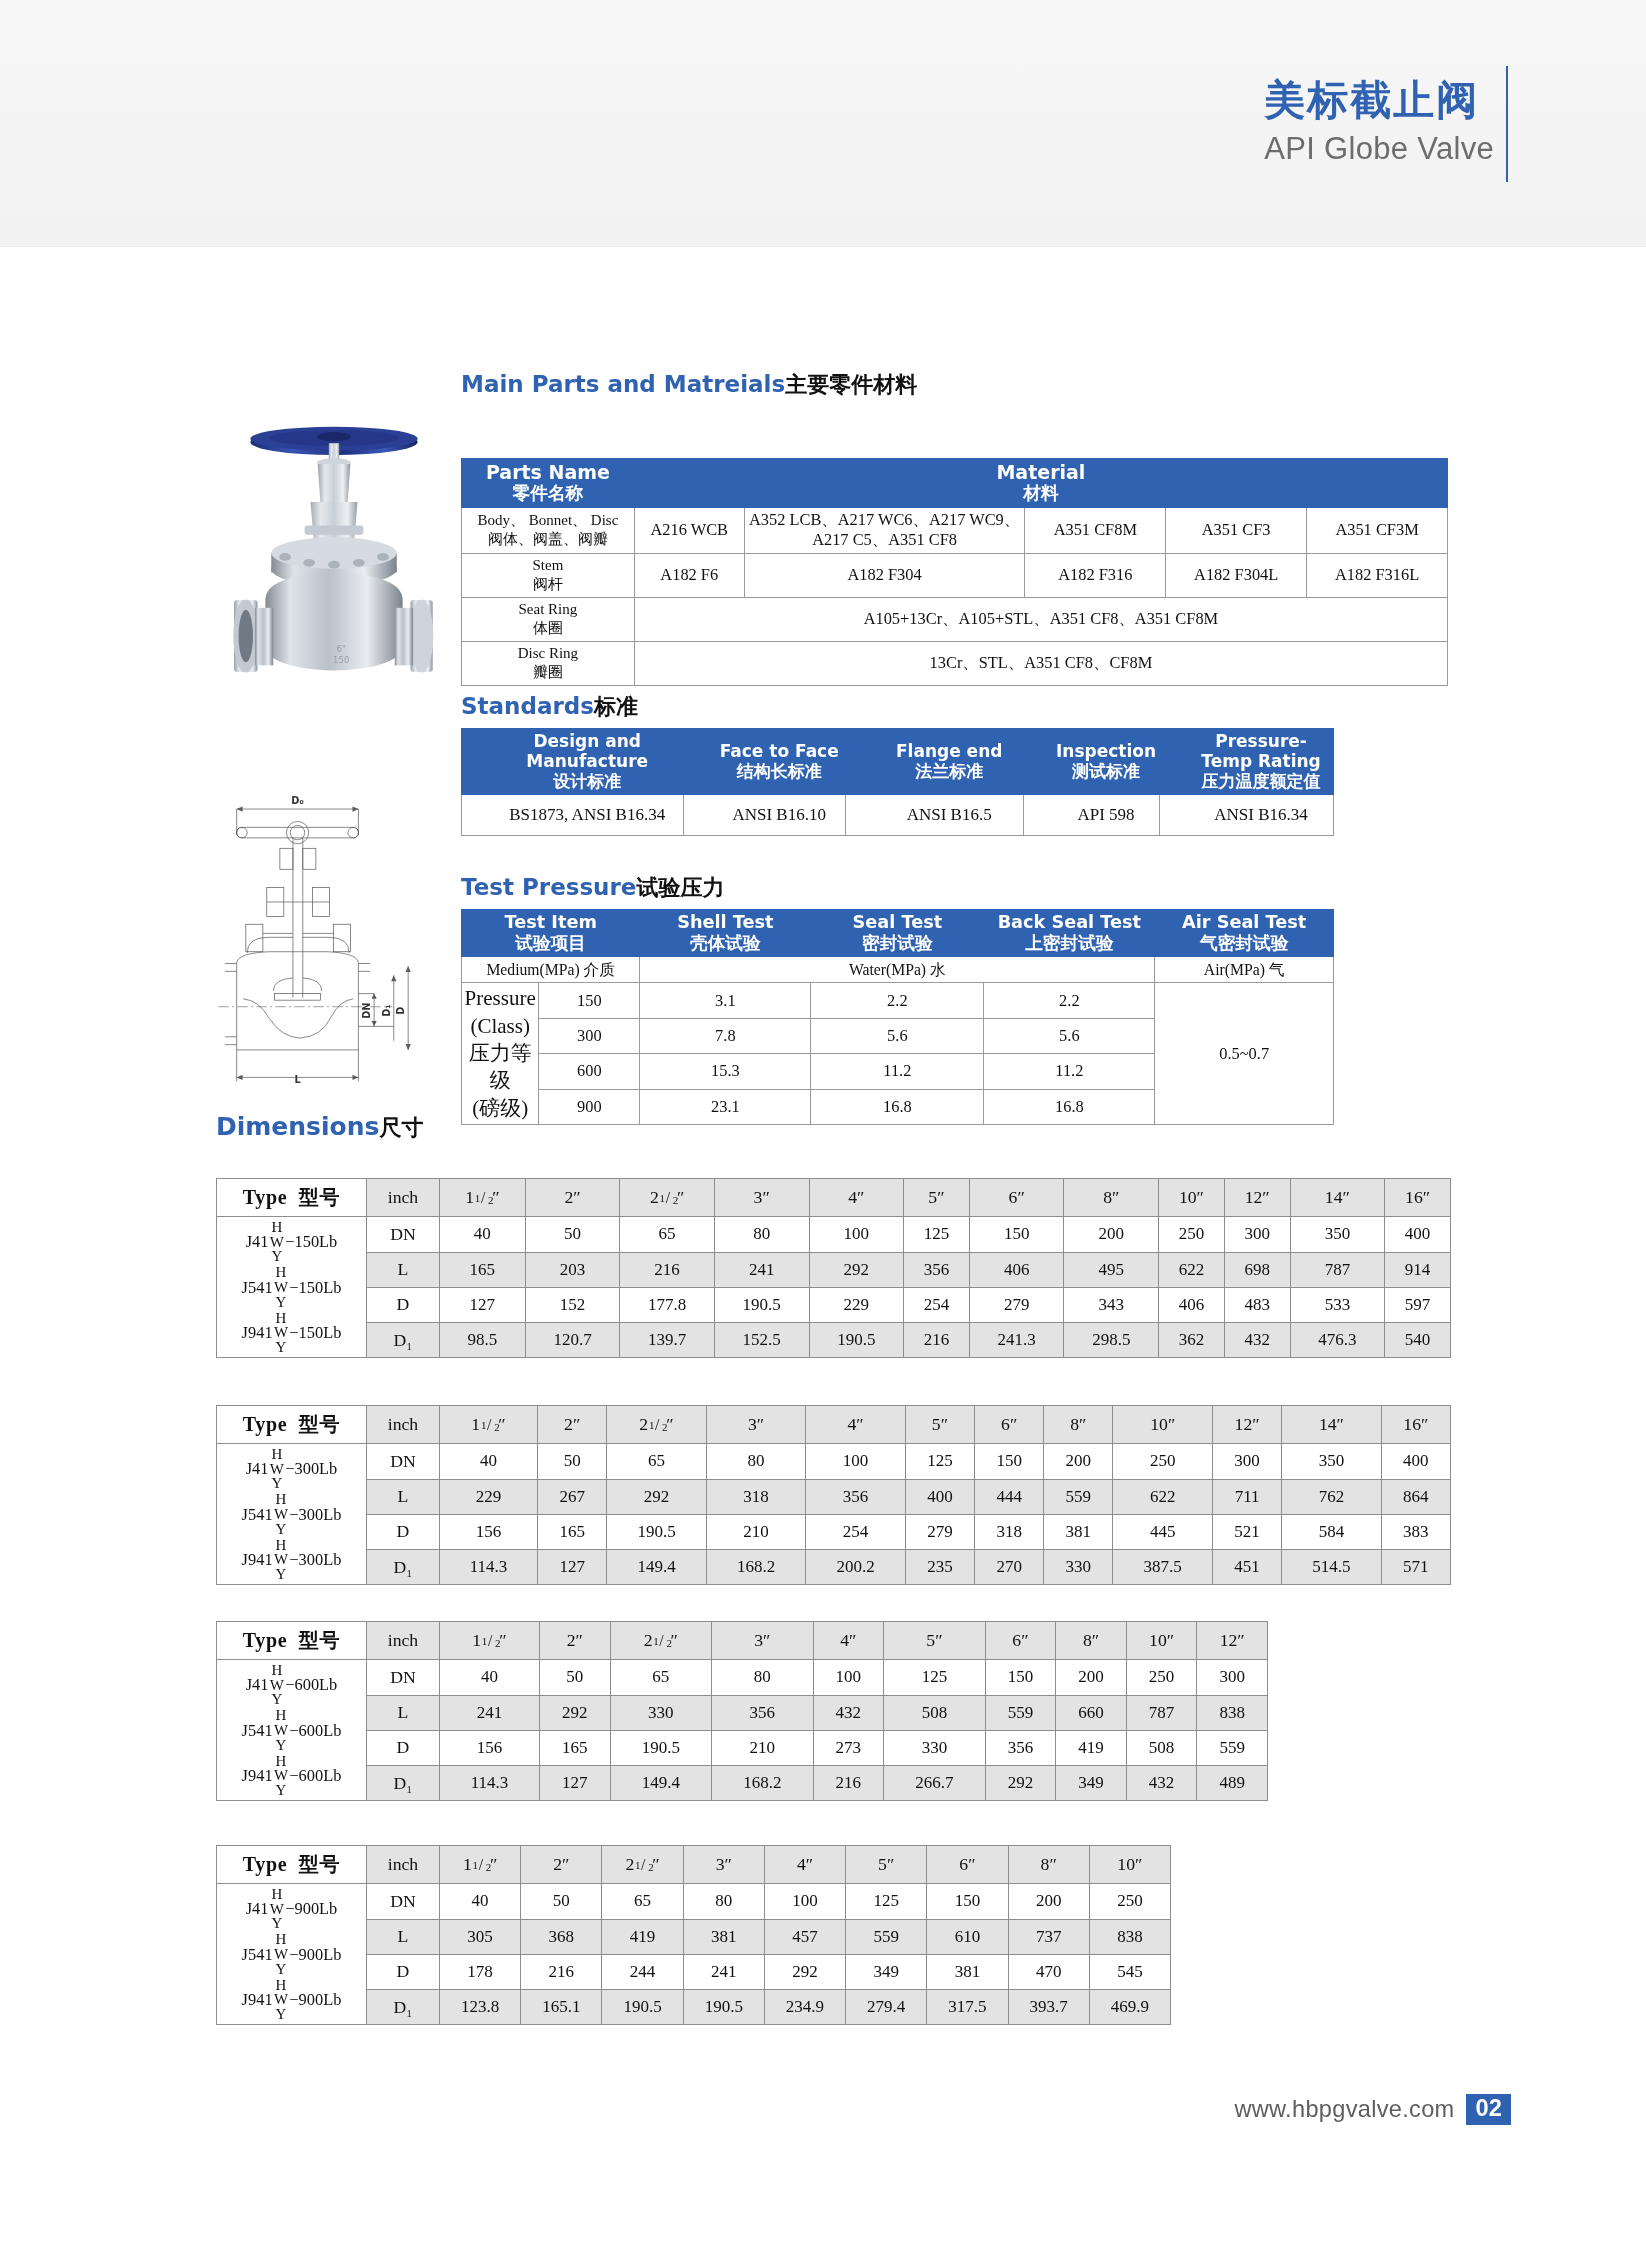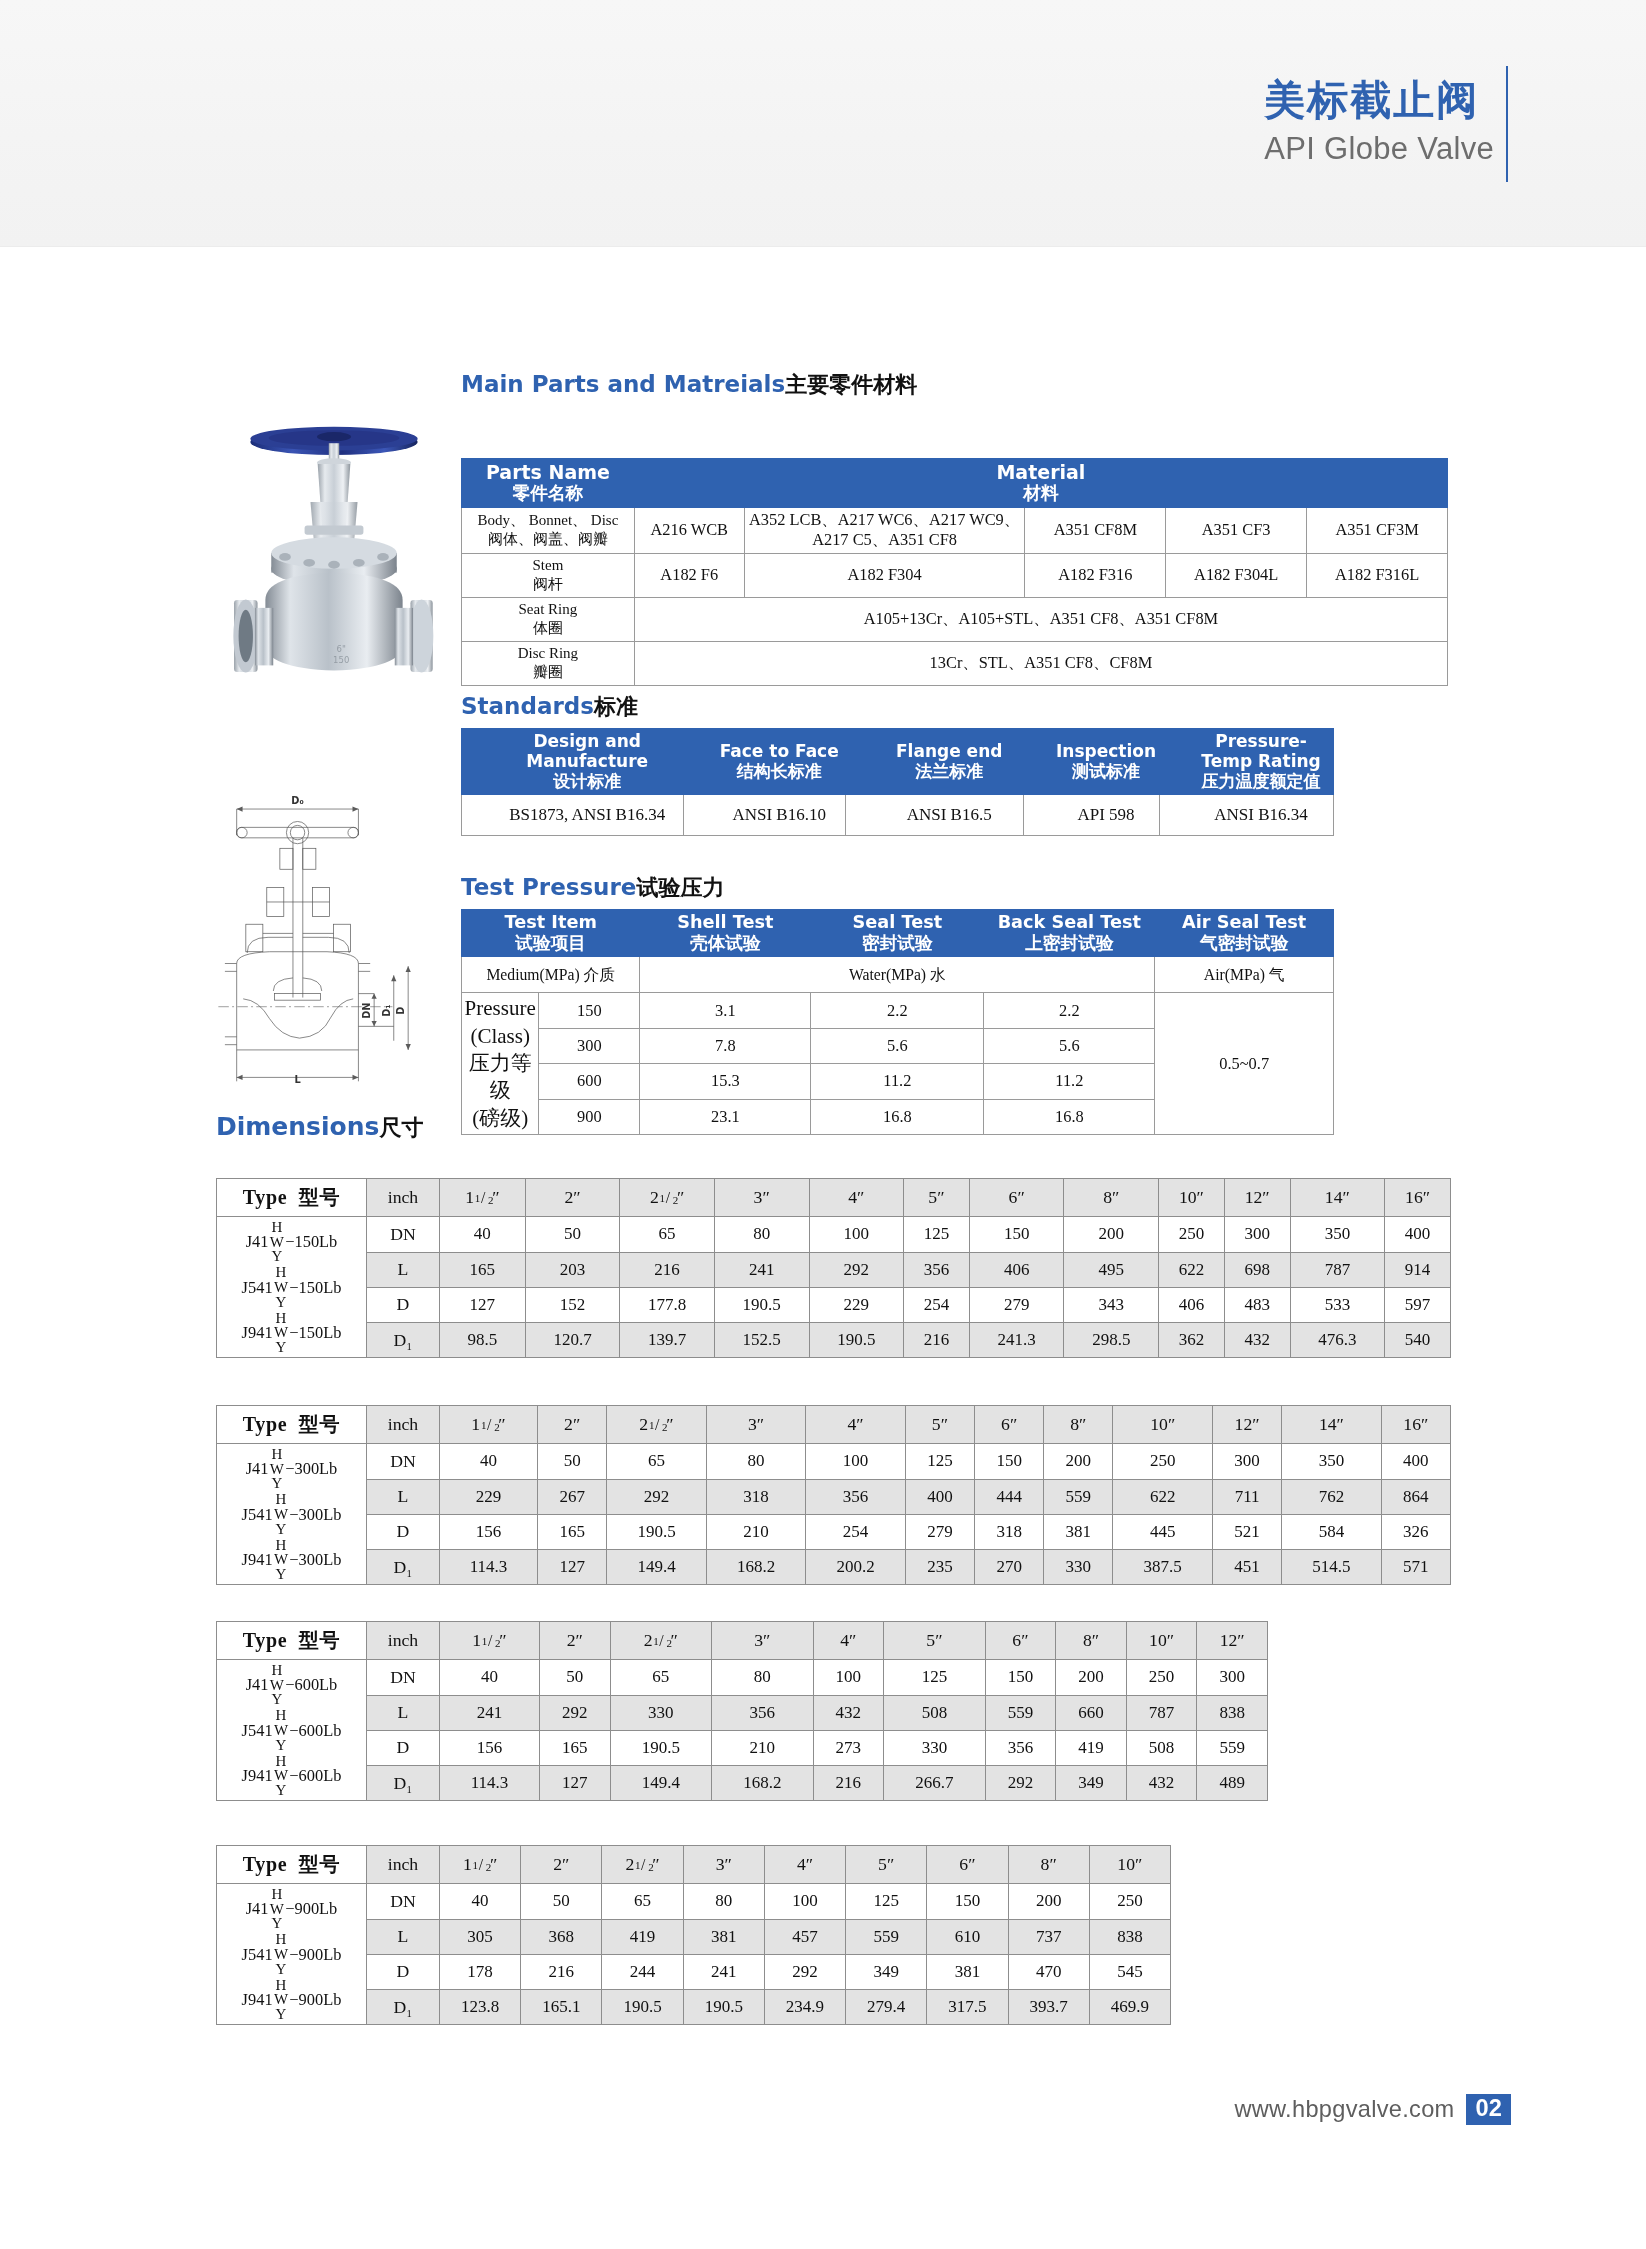--- a/index.html
+++ b/index.html
@@ -430,21 +430,21 @@
     <td class="bluehead" style="width:171px;">
       <span class="en">Back Seal Test</span>
       <span class="cn">上密封试验</span>
     </td>
     <td class="bluehead">
       <span class="en">Air Seal Test</span>
       <span class="cn">气密封试验</span>
     </td>
   </tr>
   <tr>
-    <td class="lbl" colspan="2" style="height:36px;">Medium(MPa) 介质</td>
+    <td class="lbl" colspan="2" style="height:26px;">Medium(MPa) 介质</td>
     <td class="lbl" colspan="3">Water(MPa) 水</td>
     <td class="lbl">Air(MPa) 气</td>
   </tr>
   <tr>
     <td class="plabel" rowspan="4">
       <div>Pressure</div>
       <div>(Class)</div>
       <div>压力等级</div>
       <div>(磅级)</div>
     </td>
@@ -672,21 +672,21 @@
           <td>165</td>
           <td>190.5</td>
           <td>210</td>
           <td>254</td>
           <td>279</td>
           <td>318</td>
           <td>381</td>
           <td>445</td>
           <td>521</td>
           <td>584</td>
-          <td>326</td>
+          <td>383</td>
         </tr>
         <tr class="shaded">
           <td class="rowlab">D₁</td>
           <td>114.3</td>
           <td>127</td>
           <td>149.4</td>
           <td>168.2</td>
           <td>200.2</td>
           <td>235</td>
           <td>270</td>

